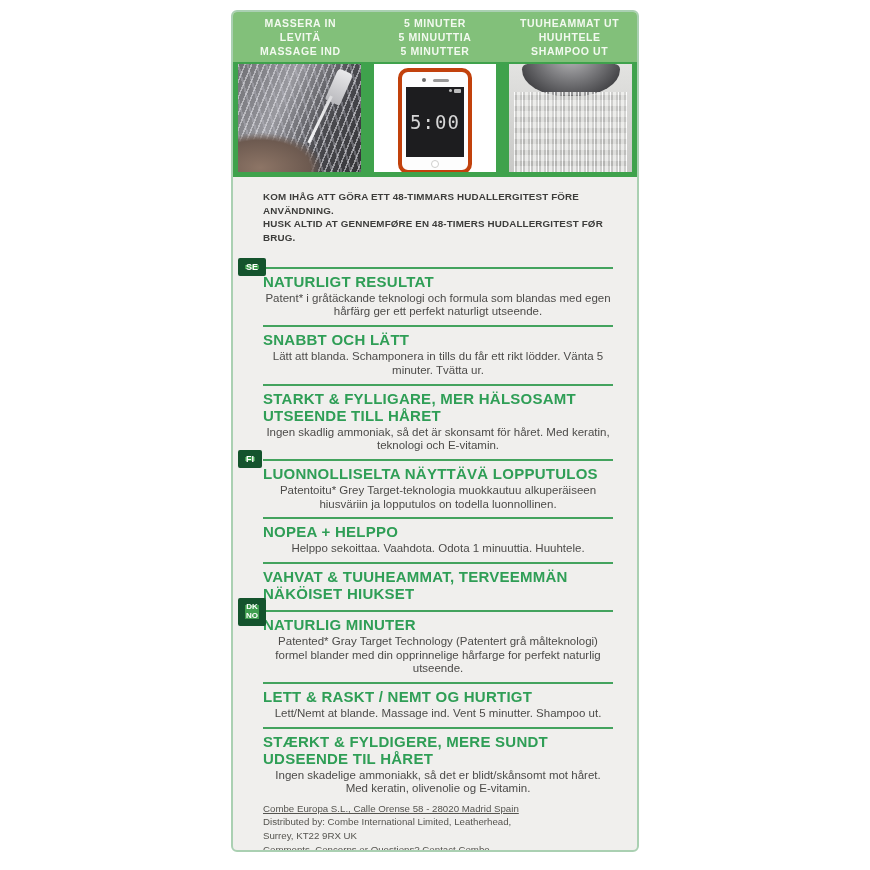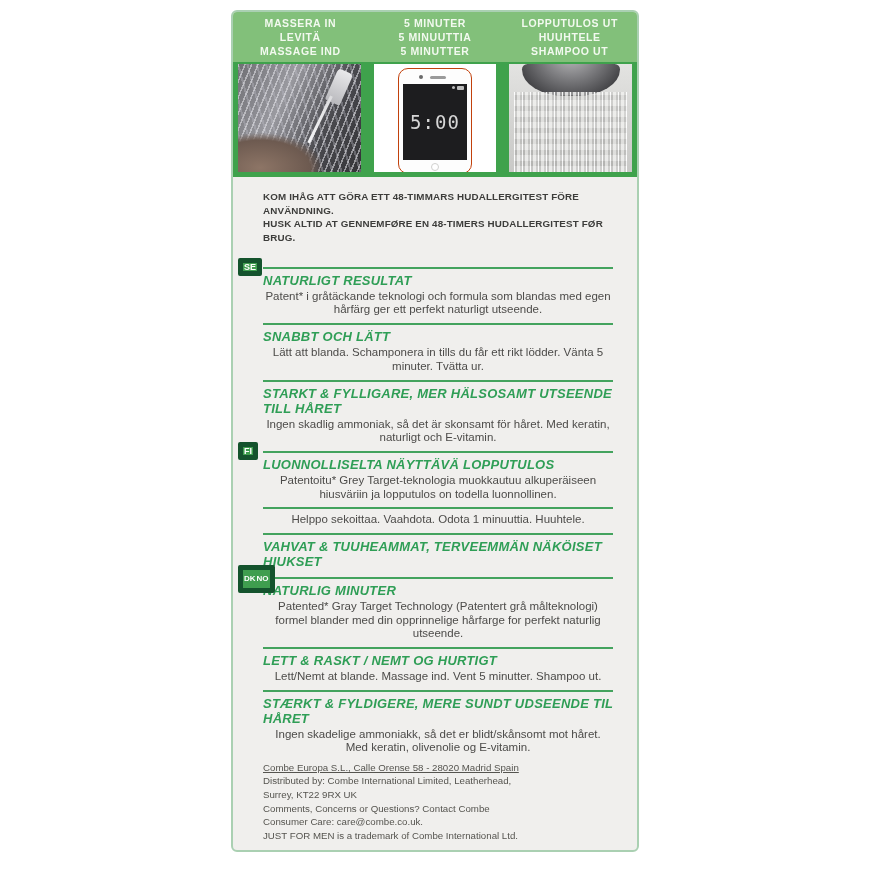--- a/index.html
+++ b/index.html
@@ -31,21 +31,21 @@
   }
   .applicator { position:absolute; top:6px; right:14px; width:16px; height:34px;
     background:linear-gradient(#e8e8ea,#b9b9bd); border-radius:4px 4px 2px 2px;
     transform:rotate(24deg); }
   .applicator-tip { position:absolute; top:32px; right:28px; width:2.5px; height:52px;
     background:linear-gradient(#dcdcde,#f4f4f6); transform:rotate(26deg); transform-origin:top center; }
 
   
   .photo.phone-bg { background:#ffffff; display:flex; justify-content:center; }
   .phone { width:74px; height:106px; margin-top:4px; background:#fdfdfd;
-    border:1px solid #c2410c; border-radius:10px; position:relative; }
+    border:4px solid #c2410c; border-radius:10px; position:relative; }
   .phone .cam { position:absolute; top:6px; left:20px; width:4px; height:4px; border-radius:50%; background:#6a6a6a; }
   .phone .speaker { position:absolute; top:7px; left:31px; width:16px; height:3px; border-radius:2px; background:#9a9a9a; }
   .phone .screen { position:absolute; left:4px; right:4px; top:15px; bottom:13px;
     background:#1d1d1f; display:flex; align-items:center; justify-content:center; }
   .phone .time { color:#d6d6d6; font-family:"DejaVu Sans Mono", monospace; font-size:19px; letter-spacing:1px; }
   .phone .status { position:absolute; top:2px; right:3px; display:flex; gap:2px; align-items:center; }
   .phone .status i { display:block; background:#bdbdbd; }
   .phone .status .dot { width:3px; height:3px; border-radius:50%; }
   .phone .status .batt { width:7px; height:3.5px; border-radius:1px; }
   .phone .home { position:absolute; bottom:2px; left:50%; transform:translateX(-50%);
@@ -65,28 +65,28 @@
   }
   .water::after { content:""; position:absolute; inset:0;
     background:repeating-linear-gradient(0deg, rgba(255,255,255,.18) 0 6px, rgba(0,0,0,.04) 6px 11px); }
 
   
   .content { position:relative; padding:13px 24px 0 30px; }
   .warning { font-weight:bold; font-size:9.8px; color:#3d3d3b; line-height:1.4;
     letter-spacing:.15px; margin-bottom:22px; }
 
   .sec { position:relative; border-top:2px solid #44a35e; padding:4px 0 6px; }
-  .sec h3 { font-size:13px; color:#2f9e56; letter-spacing:.25px; margin-bottom:2px; font-weight:bold;font-style:italic; }
+  .sec h3 { font-size:15px; color:#2f9e56; letter-spacing:.25px; margin-bottom:2px; font-weight:bold; }
   .sec p { font-size:11.5px; color:#4c4b49; line-height:1.19;text-align:center; }
 
   .badge { position:absolute; left:-25px; top:-11px; min-width:20px; height:18px;
-    background:#3f9e4f; border:5px solid #14532d; border-radius:2px;
+    background:#3f9e4f; border:7px solid #14532d; border-radius:2px;
     color:#ffffff; font-size:9px; font-weight:bold; display:flex;
     align-items:center; justify-content:center; padding:0 1px; }
-  .badge.tall { top:-14px; height:28px; flex-direction:row; line-height:1; font-size:8px; gap:1px; }
+  .badge.tall { top:-14px; height:28px; flex-direction:column; line-height:1; font-size:8px; gap:1px; }
 
   
   .footer { font-size:9.7px; color:#55544f; line-height:1.4; position:relative; padding-right:92px; }
   .footer .l0 { text-decoration:underline; }
 </style>
 </head>
 <body>
 
 <div class="stage">
   <div class="package">
@@ -96,21 +96,21 @@
         <div>MASSERA IN</div>
         <div>LEVITÄ</div>
         <div>MASSAGE IND</div>
       </div>
       <div class="step-label">
         <div>5 MINUTER</div>
         <div>5 MINUUTTIA</div>
         <div>5 MINUTTER</div>
       </div>
       <div class="step-label">
-        <div>LOPPUTULOS UT</div>
+        <div>TUUHEAMMAT UT</div>
         <div>HUUHTELE</div>
         <div>SHAMPOO UT</div>
       </div>
     </div>
 
     <div class="photo-band">
       <div class="photo hair">
         <div class="applicator"></div>
         <div class="applicator-tip"></div>
       </div>
@@ -148,30 +148,31 @@
         <p>Patent* i gråtäckande teknologi och formula som blandas med egen hårfärg ger ett perfekt naturligt utseende.</p>
       </section>
 
       <section class="sec">
         <h3>SNABBT OCH LÄTT</h3>
         <p>Lätt att blanda. Schamponera in tills du får ett rikt lödder. Vänta 5 minuter. Tvätta ur.</p>
       </section>
 
       <section class="sec">
         <h3>STARKT &amp; FYLLIGARE, MER HÄLSOSAMT UTSEENDE TILL HÅRET</h3>
-        <p>Ingen skadlig ammoniak, så det är skonsamt för håret. Med keratin, naturligt och E-vitamin.</p>
+        <p>Ingen skadlig ammoniak, så det är skonsamt för håret. Med keratin, teknologi och E-vitamin.</p>
       </section>
 
       <section class="sec">
         <span class="badge">FI</span>
         <h3>LUONNOLLISELTA NÄYTTÄVÄ LOPPUTULOS</h3>
         <p>Patentoitu* Grey Target-teknologia muokkautuu alkuperäiseen hiusväriin ja lopputulos on todella luonnollinen.</p>
       </section>
 
       <section class="sec">
+        <h3>NOPEA + HELPPO</h3>
         <p>Helppo sekoittaa. Vaahdota. Odota 1 minuuttia. Huuhtele.</p>
       </section>
 
       <section class="sec">
         <h3>VAHVAT &amp; TUUHEAMMAT, TERVEEMMÄN NÄKÖISET HIUKSET</h3>
       </section>
 
       <section class="sec">
         <span class="badge tall">
           <span>DK</span>

